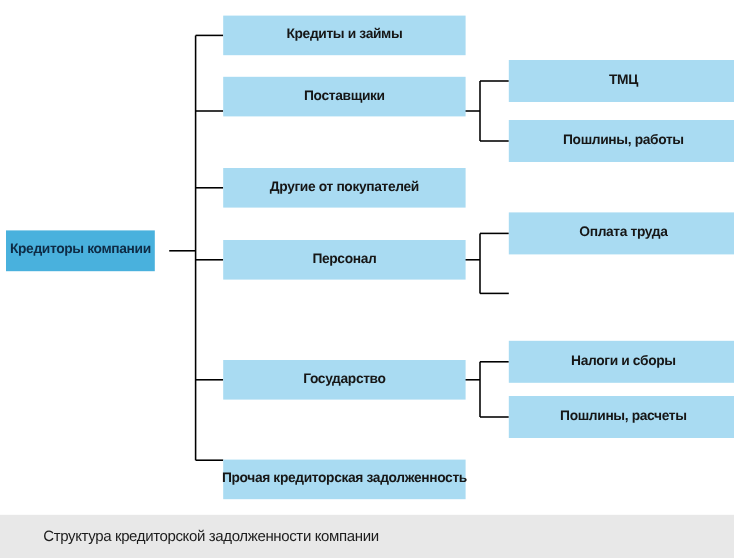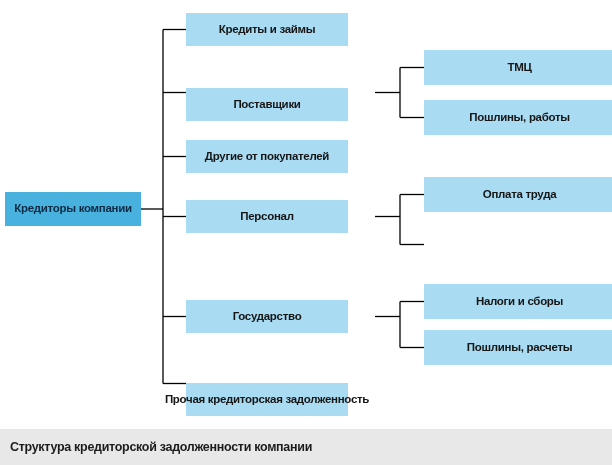--- a/index.html
+++ b/index.html
@@ -28,26 +28,26 @@
     color: #161616;
     font-size: 11.5px;
     font-weight: bold;
     letter-spacing: -0.3px;
     white-space: nowrap;
     line-height: 1;
   }
   .node.root {
     background: #49b1dd;
     color: #0e2b45;
-    left: 5px; top: 192px; width: 136px; height: 34px;
+    left: 5px; top: 192px; width: 124px; height: 34px;
   }
   
-  .m { left: 186px; width: 162px; height: 33px; }
+  .m { left: 186px; width: 202px; height: 33px; }
   .m0 { top: 13px; }
-  .m1 { top: 88px; }
+  .m1 { top: 64px; }
   .m2 { top: 140px; }
   .m3 { top: 200px; }
   .m4 { top: 300px; }
   .m5 { top: 383px; }
   
   .r { left: 424px; width: 191px; height: 35px; }
   .r0 { top: 50px; }
   .r1 { top: 100px; }
   .r2 { top: 177px; }
   .r3 { top: 227px; }
@@ -56,23 +56,23 @@
   .caption-band {
     position: absolute;
     left: 0; top: 429px;
     width: 612px; height: 36px;
     background: #e8e8e8;
     z-index: 1;
     display: flex;
     align-items: center;
   }
   .caption-band span {
-    margin-left: 10px;
+    margin-left: 36px;
     font-size: 12.5px;
-    font-weight: bold;
+    font-weight: normal;
     letter-spacing: -0.3px;
     color: #1c1c1c;
     white-space: nowrap;
   }
 </style>
 </head>
 <body>
 
 <div class="stage">
 

